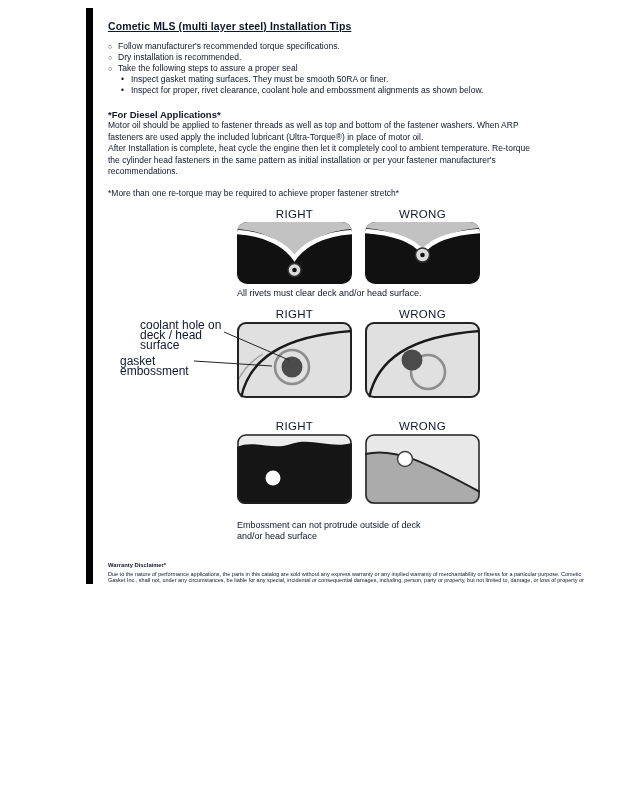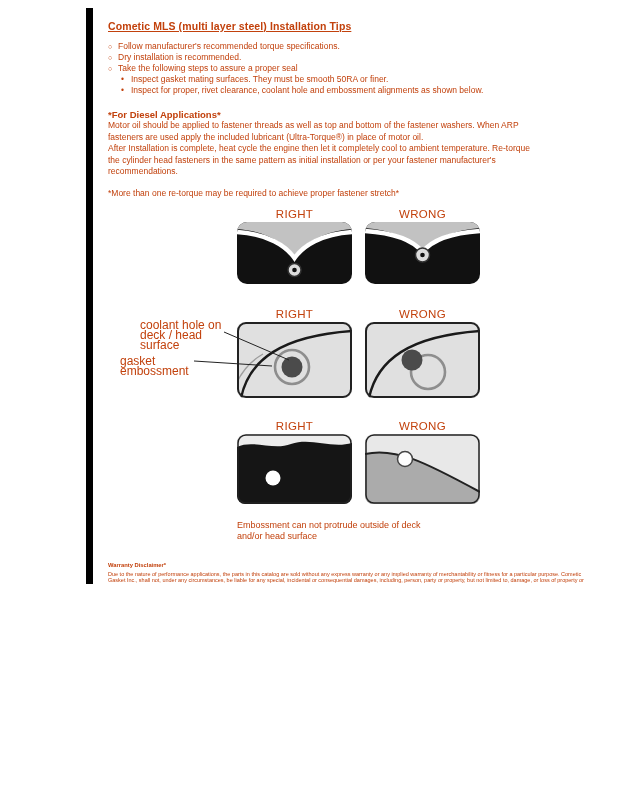--- a/index.html
+++ b/index.html
@@ -1,19 +1,19 @@
 <!DOCTYPE html>
 <html><head>
 <meta charset="utf-8">
 <style>
   * { margin:0; padding:0; box-sizing:border-box; }
   html,body { background:#ffffff; }
   .page {
     position:relative; width:618px; height:584px; background:#ffffff;
-    font-family:"Liberation Sans", sans-serif; color:#c2410c; overflow:hidden;
+    font-family:"Liberation Sans", sans-serif; color:#0f172a; overflow:hidden;
   }
   .edge-bar { position:absolute; left:86px; width:7px; background:#000; }
   .edge-bar-top { top:8px; height:760px; }
   .edge-bar-bottom { top:784px; height:16px; }
 
   .content { position:absolute; left:108px; top:20px; width:484px; }
 
   .title { font-size:10.5px; font-weight:bold; text-decoration:underline; margin-bottom:9px; letter-spacing:0.1px; }
 
   .bullet-row { display:flex; font-size:8.5px; line-height:11px; }
@@ -117,20 +117,21 @@
             </clipPath>
           </defs>
         <g clip-path="url(#cp1w)">
           <rect width="115" height="62" fill="#111"></rect>
           <path d="M0,0 H115 V6 C90,8 70,16 57.5,28 C45,16 25,8 0,6 Z" fill="#c2c2c2"></path>
           <path d="M0,9 C30,11 48,18 57.5,30 C67,18 85,11 115,9" fill="none" stroke="#ffffff" stroke-width="4.5"></path>
           <circle cx="57.5" cy="33" r="7" fill="#dcdcdc" stroke="#333" stroke-width="1.5"></circle>
           <circle cx="57.5" cy="33" r="2.3" fill="#111"></circle>
         </g>
       </svg>
+      <div class="fig-caption c1">All rivets must clear deck and/or head surface.</div>
 
       <div class="fig-label l2r">RIGHT</div>
       <div class="fig-label l2w">WRONG</div>
 
       <div class="annotation ann1">coolant hole on deck / head surface</div>
       <div class="annotation ann2">gasket embossment</div>
 
       <svg class="fig-img i2r" width="115" height="76" viewBox="0 0 115 76">
         <defs>
             <clipPath id="cp2r">

